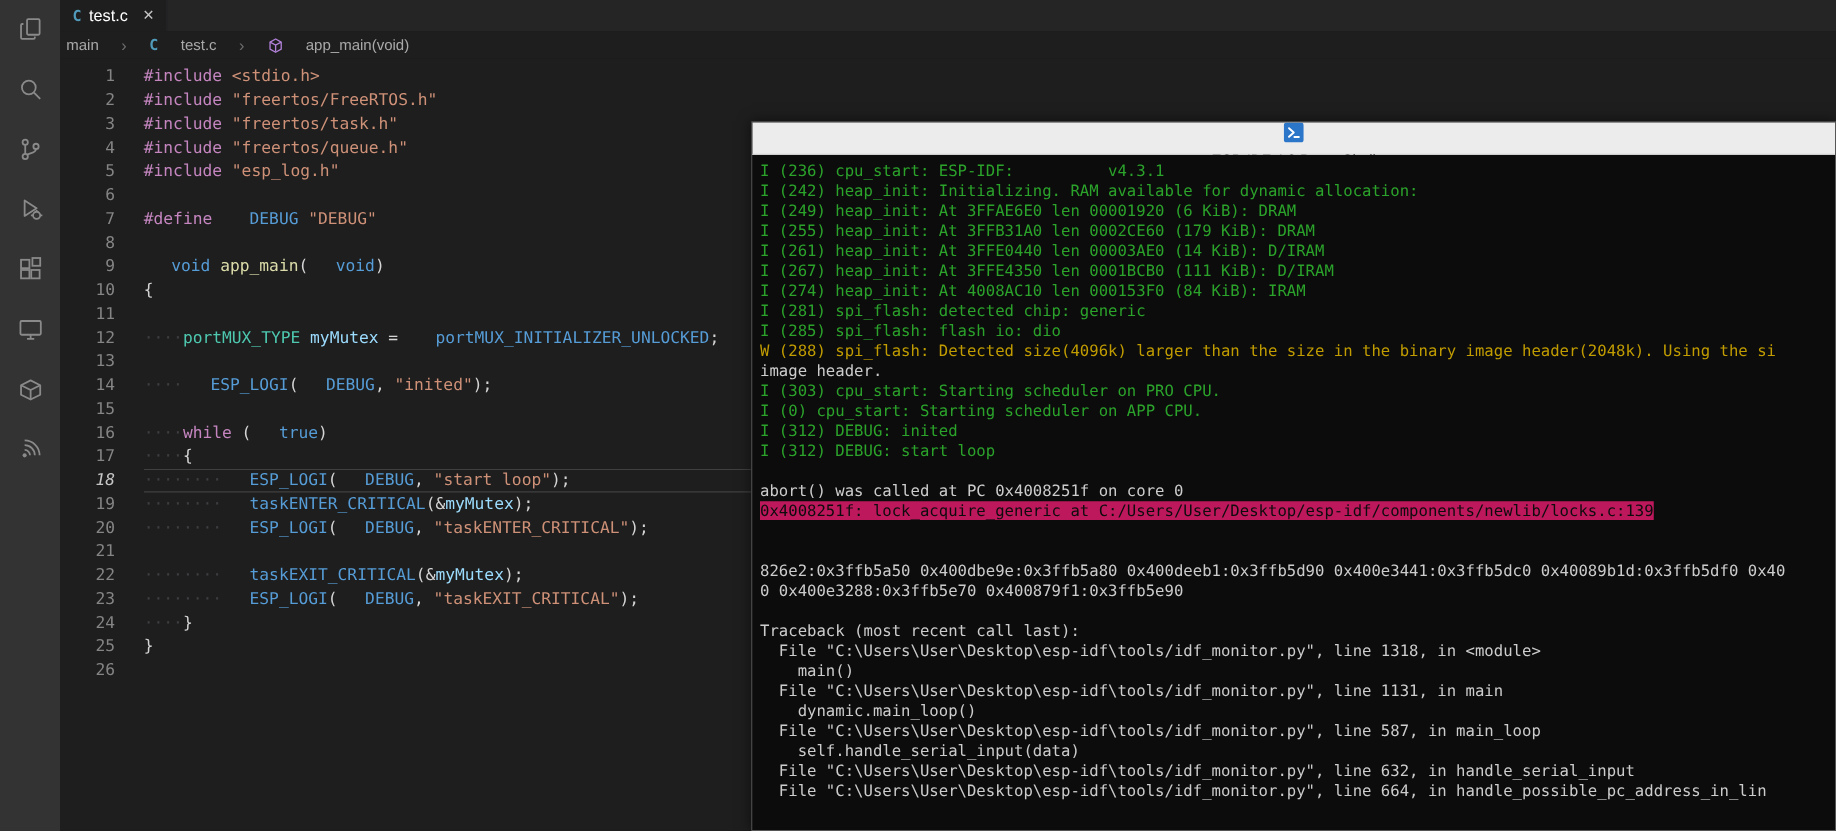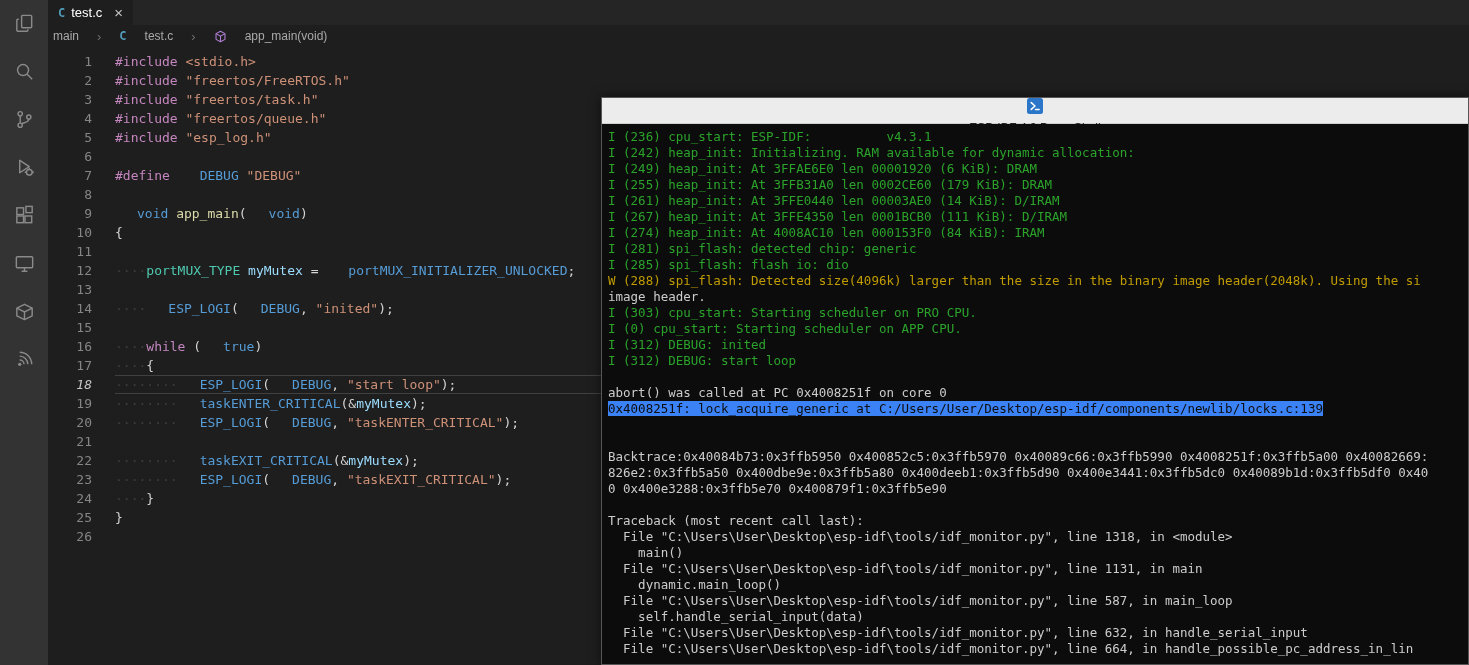--- a/index.html
+++ b/index.html
@@ -40,21 +40,21 @@
   
   .terminal-window{position:absolute;left:601px;top:97px;width:868px;height:568px;
     border:1px solid #565656;box-sizing:border-box;box-shadow:0 0 10px rgba(0,0,0,.55);background:#0c0c0c;}
   .term-titlebar{height:26px;background:#ececec;border-bottom:1px solid #cfcfcf;
     display:flex;align-items:center;padding:0 8px;gap:7px;box-sizing:border-box;flex-direction:column;}
   .term-title{font-size:12px;color:#222222;}
   .term-body{position:absolute;top:26px;left:0;right:0;bottom:0;background:#0c0c0c;
     padding:5px 12px 0 6px;overflow:hidden;}
   .tline{height:16px;font-family:"DejaVu Sans Mono",monospace;font-size:12.5px;line-height:16px;white-space:pre;}
   .tc-g{color:#2BA32B;} .tc-y{color:#C19C00;} .tc-w{color:#CCCCCC;}
-  .tc-hl{background:#3b82f6;color:#0c0c0c;}
+  .tc-hl{background:#be185d;color:#0c0c0c;}
 </style>
 </head>
 <body>
 
 <div class="activity-bar">
   <div class="ab-item">
     <svg viewBox="0 0 24 24" width="23" height="23" fill="none" stroke-width="1.5">
       <rect x="9" y="3.5" width="10.5" height="13" rx="1"></rect>
       <path d="M6 7.5H5a1 1 0 0 0-1 1V19a1 1 0 0 0 1 1h9.5a1 1 0 0 0 1-1v-1"></path>
     </svg>
@@ -268,21 +268,20 @@
       <div class="tline"><span class="tc-w">image header.</span></div>
       <div class="tline"><span class="tc-g">I (303) cpu_start: Starting scheduler on PRO CPU.</span></div>
       <div class="tline"><span class="tc-g">I (0) cpu_start: Starting scheduler on APP CPU.</span></div>
       <div class="tline"><span class="tc-g">I (312) DEBUG: inited</span></div>
       <div class="tline"><span class="tc-g">I (312) DEBUG: start loop</span></div>
       <div class="tline"><span class="tc-w"></span></div>
       <div class="tline"><span class="tc-w">abort() was called at PC 0x4008251f on core 0</span></div>
       <div class="tline"><span class="tc-hl">0x4008251f: lock_acquire_generic at C:/Users/User/Desktop/esp-idf/components/newlib/locks.c:139</span></div>
       <div class="tline"><span class="tc-w"></span></div>
       <div class="tline"><span class="tc-w"></span></div>
-      <div class="tline"><span class="tc-w">Backtrace:0x40084b73:0x3ffb5950 0x400852c5:0x3ffb5970 0x40089c66:0x3ffb5990 0x4008251f:0x3ffb5a00 0x40082669:</span></div>
       <div class="tline"><span class="tc-w">826e2:0x3ffb5a50 0x400dbe9e:0x3ffb5a80 0x400deeb1:0x3ffb5d90 0x400e3441:0x3ffb5dc0 0x40089b1d:0x3ffb5df0 0x40</span></div>
       <div class="tline"><span class="tc-w">0 0x400e3288:0x3ffb5e70 0x400879f1:0x3ffb5e90</span></div>
       <div class="tline"><span class="tc-w"></span></div>
       <div class="tline"><span class="tc-w">Traceback (most recent call last):</span></div>
       <div class="tline"><span class="tc-w">  File "C:\Users\User\Desktop\esp-idf\tools/idf_monitor.py", line 1318, in &lt;module&gt;</span></div>
       <div class="tline"><span class="tc-w">    main()</span></div>
       <div class="tline"><span class="tc-w">  File "C:\Users\User\Desktop\esp-idf\tools/idf_monitor.py", line 1131, in main</span></div>
       <div class="tline"><span class="tc-w">    dynamic.main_loop()</span></div>
       <div class="tline"><span class="tc-w">  File "C:\Users\User\Desktop\esp-idf\tools/idf_monitor.py", line 587, in main_loop</span></div>
       <div class="tline"><span class="tc-w">    self.handle_serial_input(data)</span></div>

